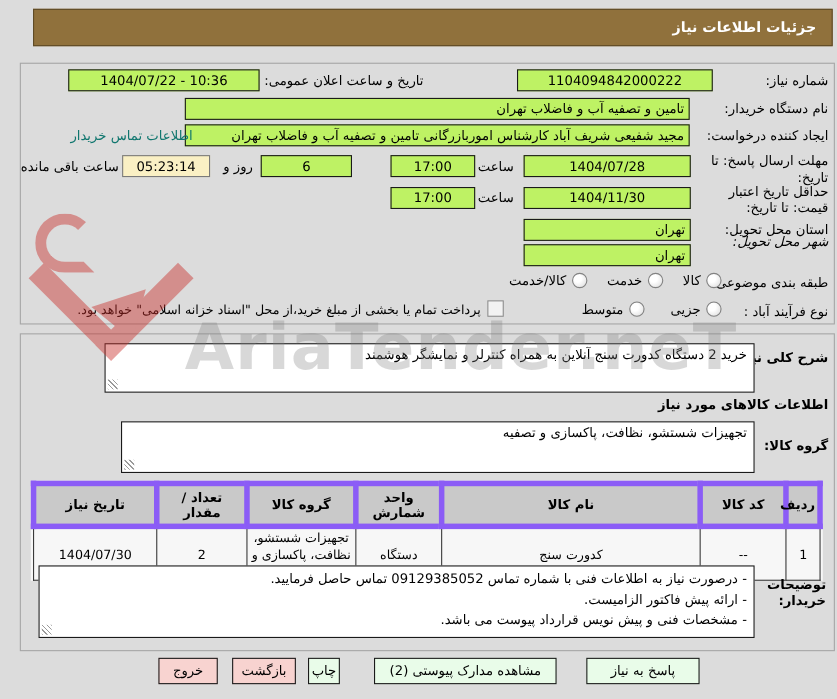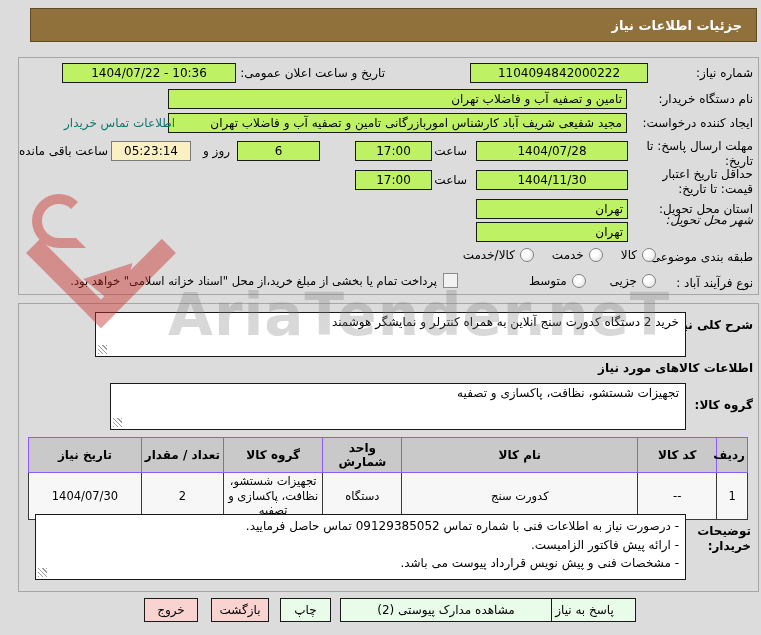--- a/index.html
+++ b/index.html
@@ -25,21 +25,21 @@
   .ta{position:absolute;background:#fff;border:1px solid #1a1a1a;box-sizing:border-box;
     font-size:12px;direction:rtl;text-align:right;padding:2px 6px;overflow:hidden;}
   .grip{position:absolute;left:2px;bottom:2px;width:9px;height:9px;
     background:repeating-linear-gradient(45deg,#9a9a9a 0 1px,transparent 1px 3px);}
   .btn{position:absolute;height:24px;border:1px solid #1a1a1a;box-sizing:border-box;font-size:12px;
     display:flex;align-items:center;justify-content:center;cursor:pointer;white-space:nowrap;}
   .btn.green{background:#E9FCE9;}
   .btn.pink{background:#F8D3D0;}
   table.goods{position:absolute;left:28px;top:437px;width:720px;border-collapse:collapse;direction:rtl;
     table-layout:fixed;background:#f7f7f7;}
-  table.goods th{background:#c9c9c9;border:1px solid #8b5cf6;font-size:12px;font-weight:bold;height:28px;padding:3px 2px;}
+  table.goods th{background:#c9c9c9;border:5px solid #8b5cf6;font-size:12px;font-weight:bold;height:28px;padding:3px 2px;}
   table.goods td{border:1px solid #3a3a3a;font-size:11.5px;text-align:center;height:44px;padding:1px 3px;line-height:1.25;}
   .watermark{position:absolute;pointer-events:none;z-index:6;}
   .wm-text{left:168px;top:281px;font-size:58px;font-weight:bold;color:rgba(125,125,125,0.30);
     direction:ltr;letter-spacing:1px;white-space:nowrap;}
   .wm-logo{left:30px;top:192px;width:150px;height:145px;opacity:.45;}
   .wm-logo .v1{position:absolute;left:18px;top:8px;width:86px;height:86px;border-left:20px solid #c9302c;
     border-bottom:20px solid #c9302c;transform:rotate(-45deg);}
   .wm-logo .v2{position:absolute;left:58px;top:78px;width:0;height:0;border-left:26px solid transparent;
     border-right:26px solid transparent;border-top:40px solid #c9302c;transform:rotate(-18deg);}
   .wm-logo .v3{position:absolute;left:2px;top:2px;width:34px;height:34px;border:10px solid #c9302c;
@@ -168,22 +168,22 @@
 
   <div class="lbl wrap bold" style="right:10px;top:524px;width:64px;">توضیحات خریدار:</div>
   <div class="ta" style="left:35px;top:514px;width:651px;height:66px;line-height:1.55;">
     <div>- درصورت نیاز به اطلاعات فنی با شماره تماس 09129385052 تماس حاصل فرمایید.</div>
     <div>- ارائه پیش فاکتور الزامیست.</div>
     <div>- مشخصات فنی و پیش نویس قرارداد پیوست می باشد.</div>
     <span class="grip"></span>
   </div>
 
   <div class="btn green" style="left:533px;top:598px;width:103px;">پاسخ به نیاز</div>
-  <div class="btn green" style="left:340px;top:598px;width:212px;">مشاهده مدارک پیوستی (2)</div>
-  <div class="btn green" style="left:280px;top:598px;width:51px;">چاپ</div>
+  <div class="btn green" style="left:340px;top:598px;width:166px;">مشاهده مدارک پیوستی (2)</div>
+  <div class="btn green" style="left:280px;top:598px;width:29px;">چاپ</div>
   <div class="btn pink" style="left:211px;top:598px;width:58px;">بازگشت</div>
   <div class="btn pink" style="left:144px;top:598px;width:54px;">خروج</div>
 
   <div class="watermark wm-logo">
     <span class="v1"></span>
       <span class="v2"></span>
       <span class="v3"></span>
   </div>
   <div class="watermark wm-text">AriaTender.neT</div>
 

